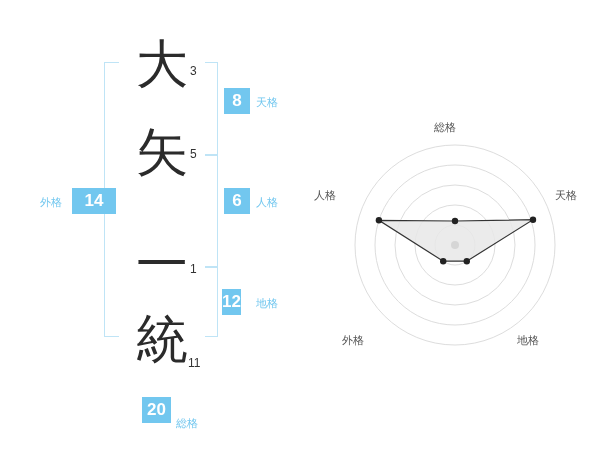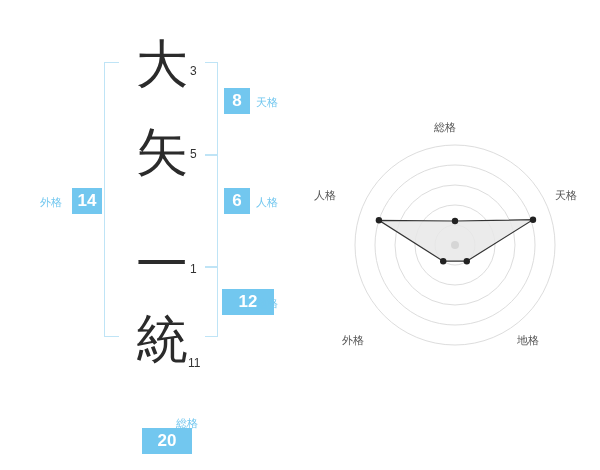--- a/index.html
+++ b/index.html
@@ -94,21 +94,21 @@
 </head>
 <body>
 
 <div id="root">
 
   <div class="name-panel">
 
     <div class="bracket br" style="left:104px; top:62px; width:14px; height:273px;"></div>
 
     <div class="kaku-label" style="left:40px; top:195px;">外格</div>
-    <div class="kaku-box" style="left:72px; top:188px; width:30px;text-align:center;">14</div>
+    <div class="kaku-box" style="left:72px; top:188px; width:44px;text-align:center;">14</div>
 
     <div class="kanji" style="left:130px; top:38px;">大</div>
     <div class="kanji-stroke" style="left:190px; top:64px;">3</div>
 
     <div class="kanji" style="left:130px; top:126px;">矢</div>
     <div class="kanji-stroke" style="left:190px; top:147px;">5</div>
 
     <div class="kanji" style="left:130px; top:238px;">一</div>
     <div class="kanji-stroke" style="left:190px; top:262px;">1</div>
 
@@ -117,24 +117,24 @@
 
     <div class="bracket bl" style="left:205px; top:62px; width:12px; height:92px;"></div>
     <div class="kaku-box" style="left:224px; top:88px;">8</div>
     <div class="kaku-label" style="left:256px; top:95px;">天格</div>
 
     <div class="bracket bl" style="left:205px; top:154px; width:12px; height:112px;"></div>
     <div class="kaku-box" style="left:224px; top:188px;">6</div>
     <div class="kaku-label" style="left:256px; top:195px;">人格</div>
 
     <div class="bracket bl" style="left:205px; top:266px; width:12px; height:69px;"></div>
-    <div class="kaku-box" style="left:222px; top:289px; width:52px;">12</div>
+    <div class="kaku-box" style="left:222px; top:289px; width:19px;">12</div>
     <div class="kaku-label" style="left:256px; top:296px;">地格</div>
 
-    <div class="kaku-box" style="left:142px; top:428px; width:50px;">20</div>
+    <div class="kaku-box" style="left:142px; top:397px; width:29px;">20</div>
     <div class="kaku-label" style="left:176px; top:416px;">総格</div>
   </div>
 
   <div class="radar-panel">
     <svg id="radar-svg" width="290" height="470" viewBox="0 0 290 470">
         <circle cx="145" cy="245" r="100" fill="none" stroke="#dddddd" stroke-width="1"></circle>
         <circle cx="145" cy="245" r="80" fill="none" stroke="#dddddd" stroke-width="1"></circle>
         <circle cx="145" cy="245" r="60" fill="none" stroke="#dddddd" stroke-width="1"></circle>
         <circle cx="145" cy="245" r="40" fill="none" stroke="#dddddd" stroke-width="1"></circle>
         <circle cx="145" cy="245" r="20" fill="none" stroke="#dddddd" stroke-width="1"></circle>

